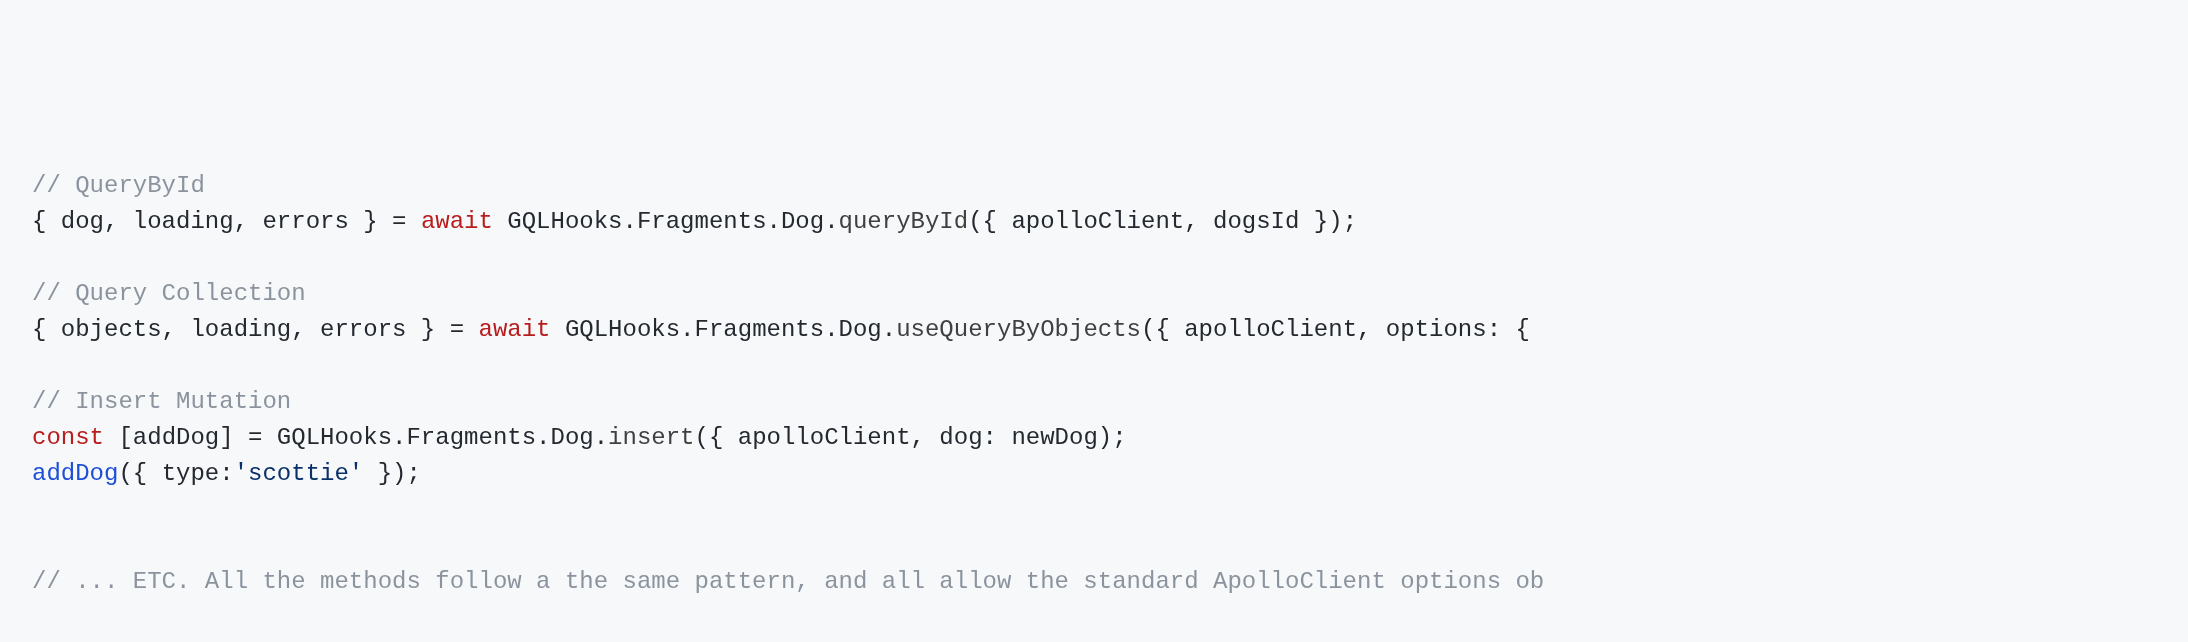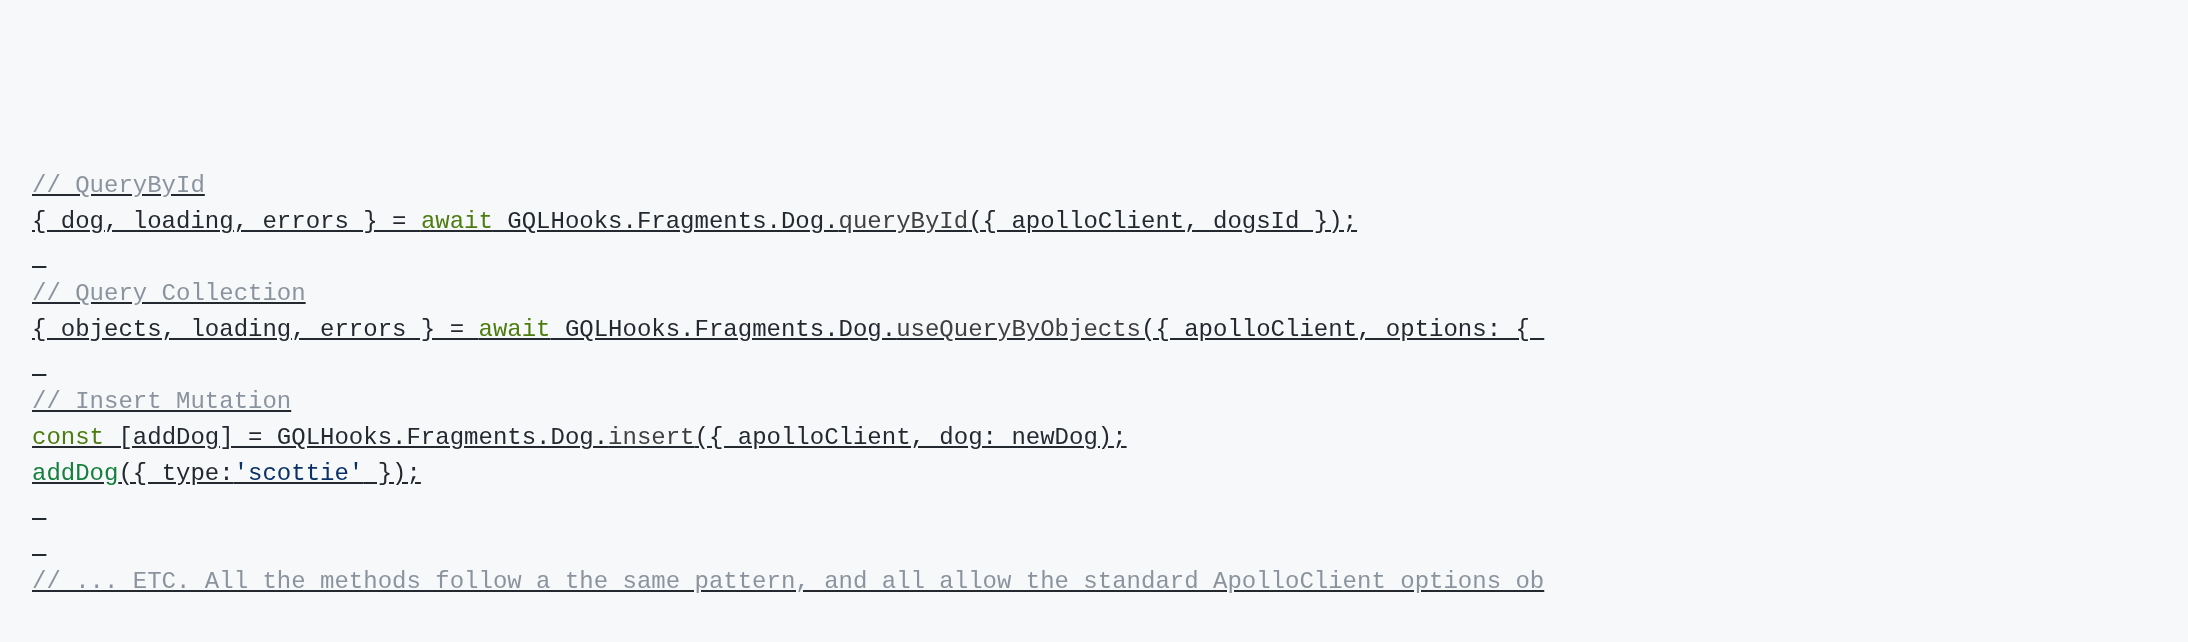--- a/index.html
+++ b/index.html
@@ -6,25 +6,25 @@
   body {
     background: #f6f8fa;
     font-family: ui-monospace, SFMono-Regular, 'SF Mono', Menlo, Consolas, 'Liberation Mono', monospace;
     font-size: 24px;
     line-height: 1.5;
     color: #24292f;
     padding: 24px 32px;
     white-space: pre;
     overflow-x: hidden;
   }
-  .code-line { display: block; text-decoration: underline; }
+  .code-line { display: block; }
   .tok-comment { color: #8b949e; }
-  .tok-keyword { color: #4d7c0f; }
+  .tok-keyword { color: #b91c1c; }
   .tok-method { color: #404040; }
-  .tok-call { color: #15803d; }
+  .tok-call { color: #1d4ed8; }
   .tok-string { color: #0a3069; }
   .tok-plain { color: #24292f; margin-top: 40px; }
 </style>
 </head>
 <body>
 
 
 
 <div id="code-container"><span class="code-line"><span class="tok-comment">// QueryById</span></span><span class="code-line"><span class="tok-plain">{ dog, loading, errors } = </span><span class="tok-keyword">await</span><span class="tok-plain"> GQLHooks.Fragments.Dog.</span><span class="tok-method">queryById</span><span class="tok-plain">({ apolloClient, dogsId });</span></span><span class="code-line">&nbsp;</span><span class="code-line"><span class="tok-comment">// Query Collection</span></span><span class="code-line"><span class="tok-plain">{ objects, loading, errors } = </span><span class="tok-keyword">await</span><span class="tok-plain"> GQLHooks.Fragments.Dog.</span><span class="tok-method">useQueryByObjects</span><span class="tok-plain">({ apolloClient, options: { </span></span><span class="code-line">&nbsp;</span><span class="code-line"><span class="tok-comment">// Insert Mutation</span></span><span class="code-line"><span class="tok-keyword">const</span><span class="tok-plain"> [addDog] = GQLHooks.Fragments.Dog.</span><span class="tok-method">insert</span><span class="tok-plain">({ apolloClient, dog: newDog);</span></span><span class="code-line"><span class="tok-call">addDog</span><span class="tok-plain">({ type:</span><span class="tok-string">'scottie'</span><span class="tok-plain"> });</span></span><span class="code-line">&nbsp;</span><span class="code-line">&nbsp;</span><span class="code-line"><span class="tok-comment">// ... ETC. All the methods follow a the same pattern, and all allow the standard ApolloClient options ob</span></span></div>
 

